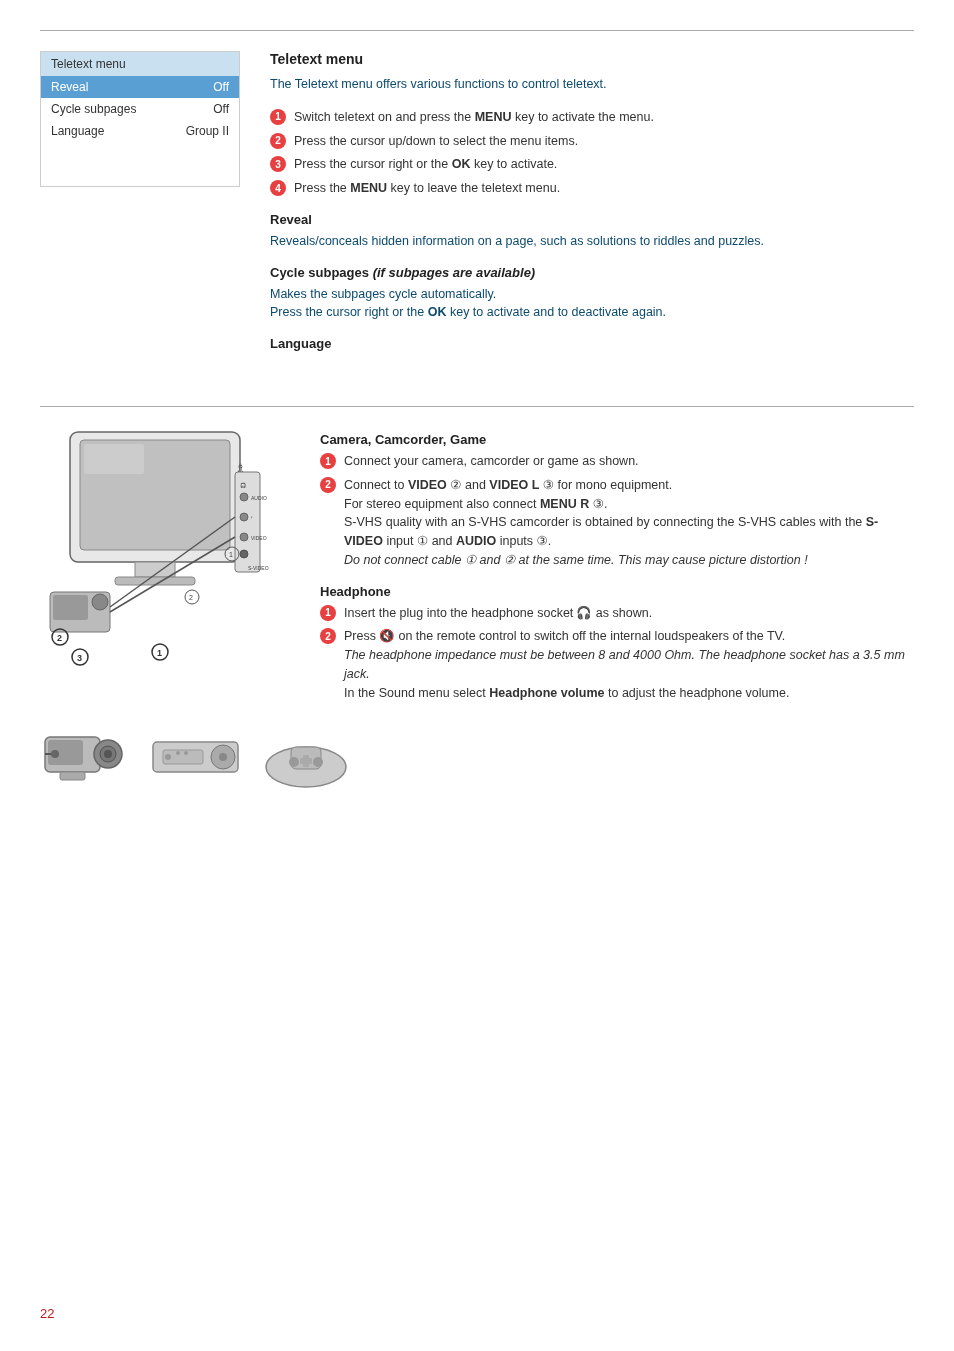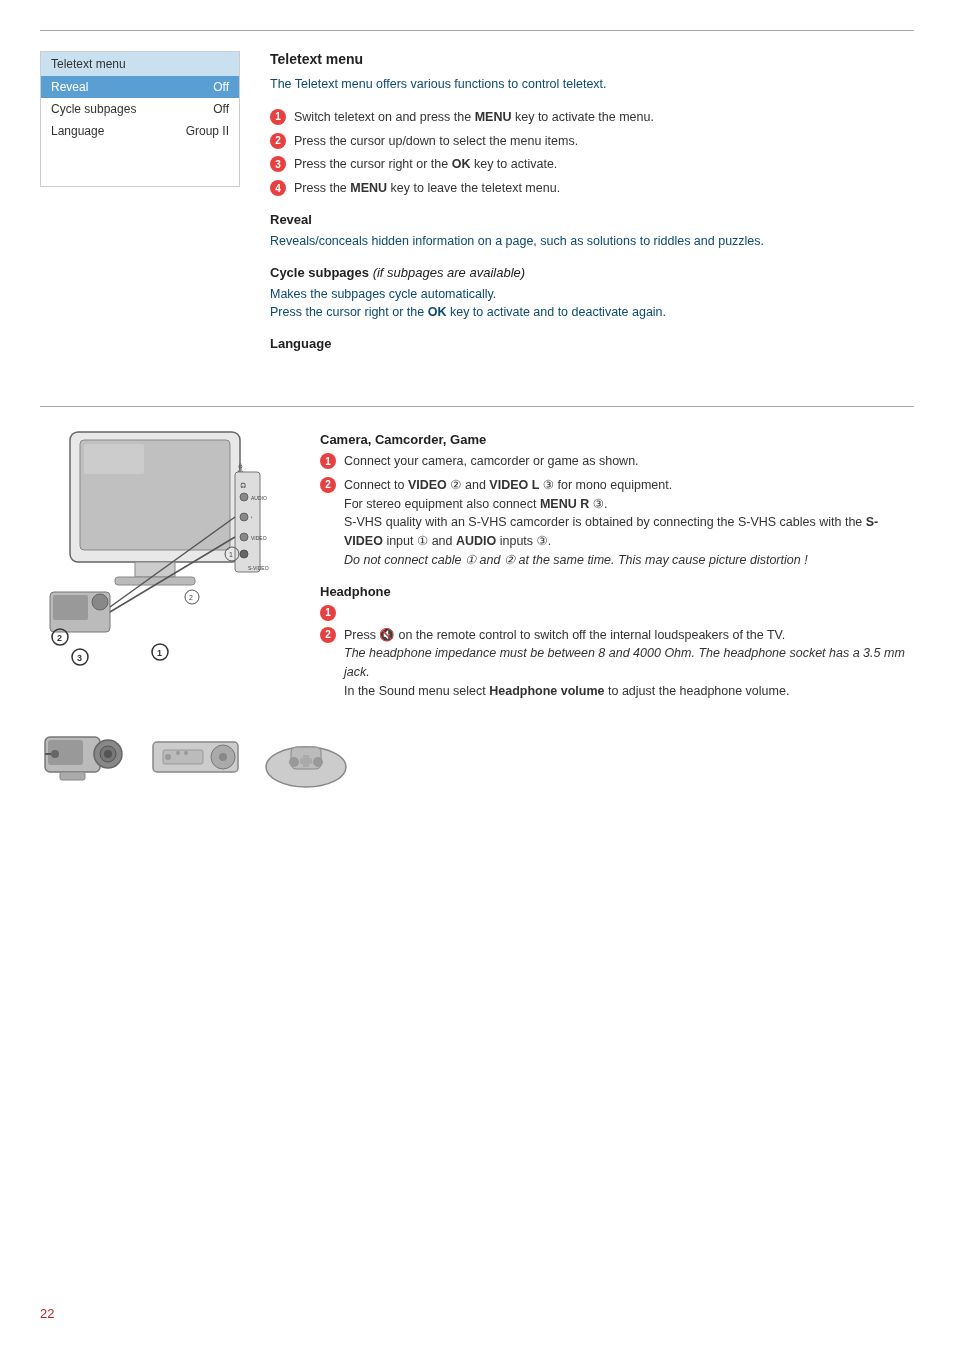--- a/index.html
+++ b/index.html
@@ -125,21 +125,21 @@
 
     .subsection-title {
       font-weight: bold;
       font-size: 13px;
       margin-bottom: 5px;
       margin-top: 10px;
     }
 
     .italic-note {
       font-style: italic;
-      font-weight: normal;
+      font-weight: bold;
     }
 
     
     .middle-rule {
       border: none;
       border-top: 1px solid #aaa;
       margin: 20px 0 15px 0;
     }
 
     
@@ -391,20 +391,21 @@
               S-VHS quality with an S-VHS camcorder is obtained by connecting the S-VHS cables with the <strong>S-VIDEO</strong> input ① and <strong>AUDIO</strong> inputs ③.<br>
               <em>Do not connect cable ① and ② at the same time. This may cause picture distortion !</em>
             </span>
           </li>
         </ul>
 
         <div class="subsection-title">Headphone</div>
         <ul class="numbered-list">
           <li>
             <span class="circle-num">1</span>
+            <span>Insert the plug into the headphone socket 🎧 as shown.</span>
           </li>
           <li>
             <span class="circle-num">2</span>
             <span>
               Press 🔇 on the remote control to switch off the internal loudspeakers of the TV.<br>
               <em>The headphone impedance must be between 8 and 4000 Ohm. The headphone socket has a 3.5 mm jack.</em><br>
               In the Sound menu select <strong>Headphone volume</strong> to adjust the headphone volume.
             </span>
           </li>
         </ul>

